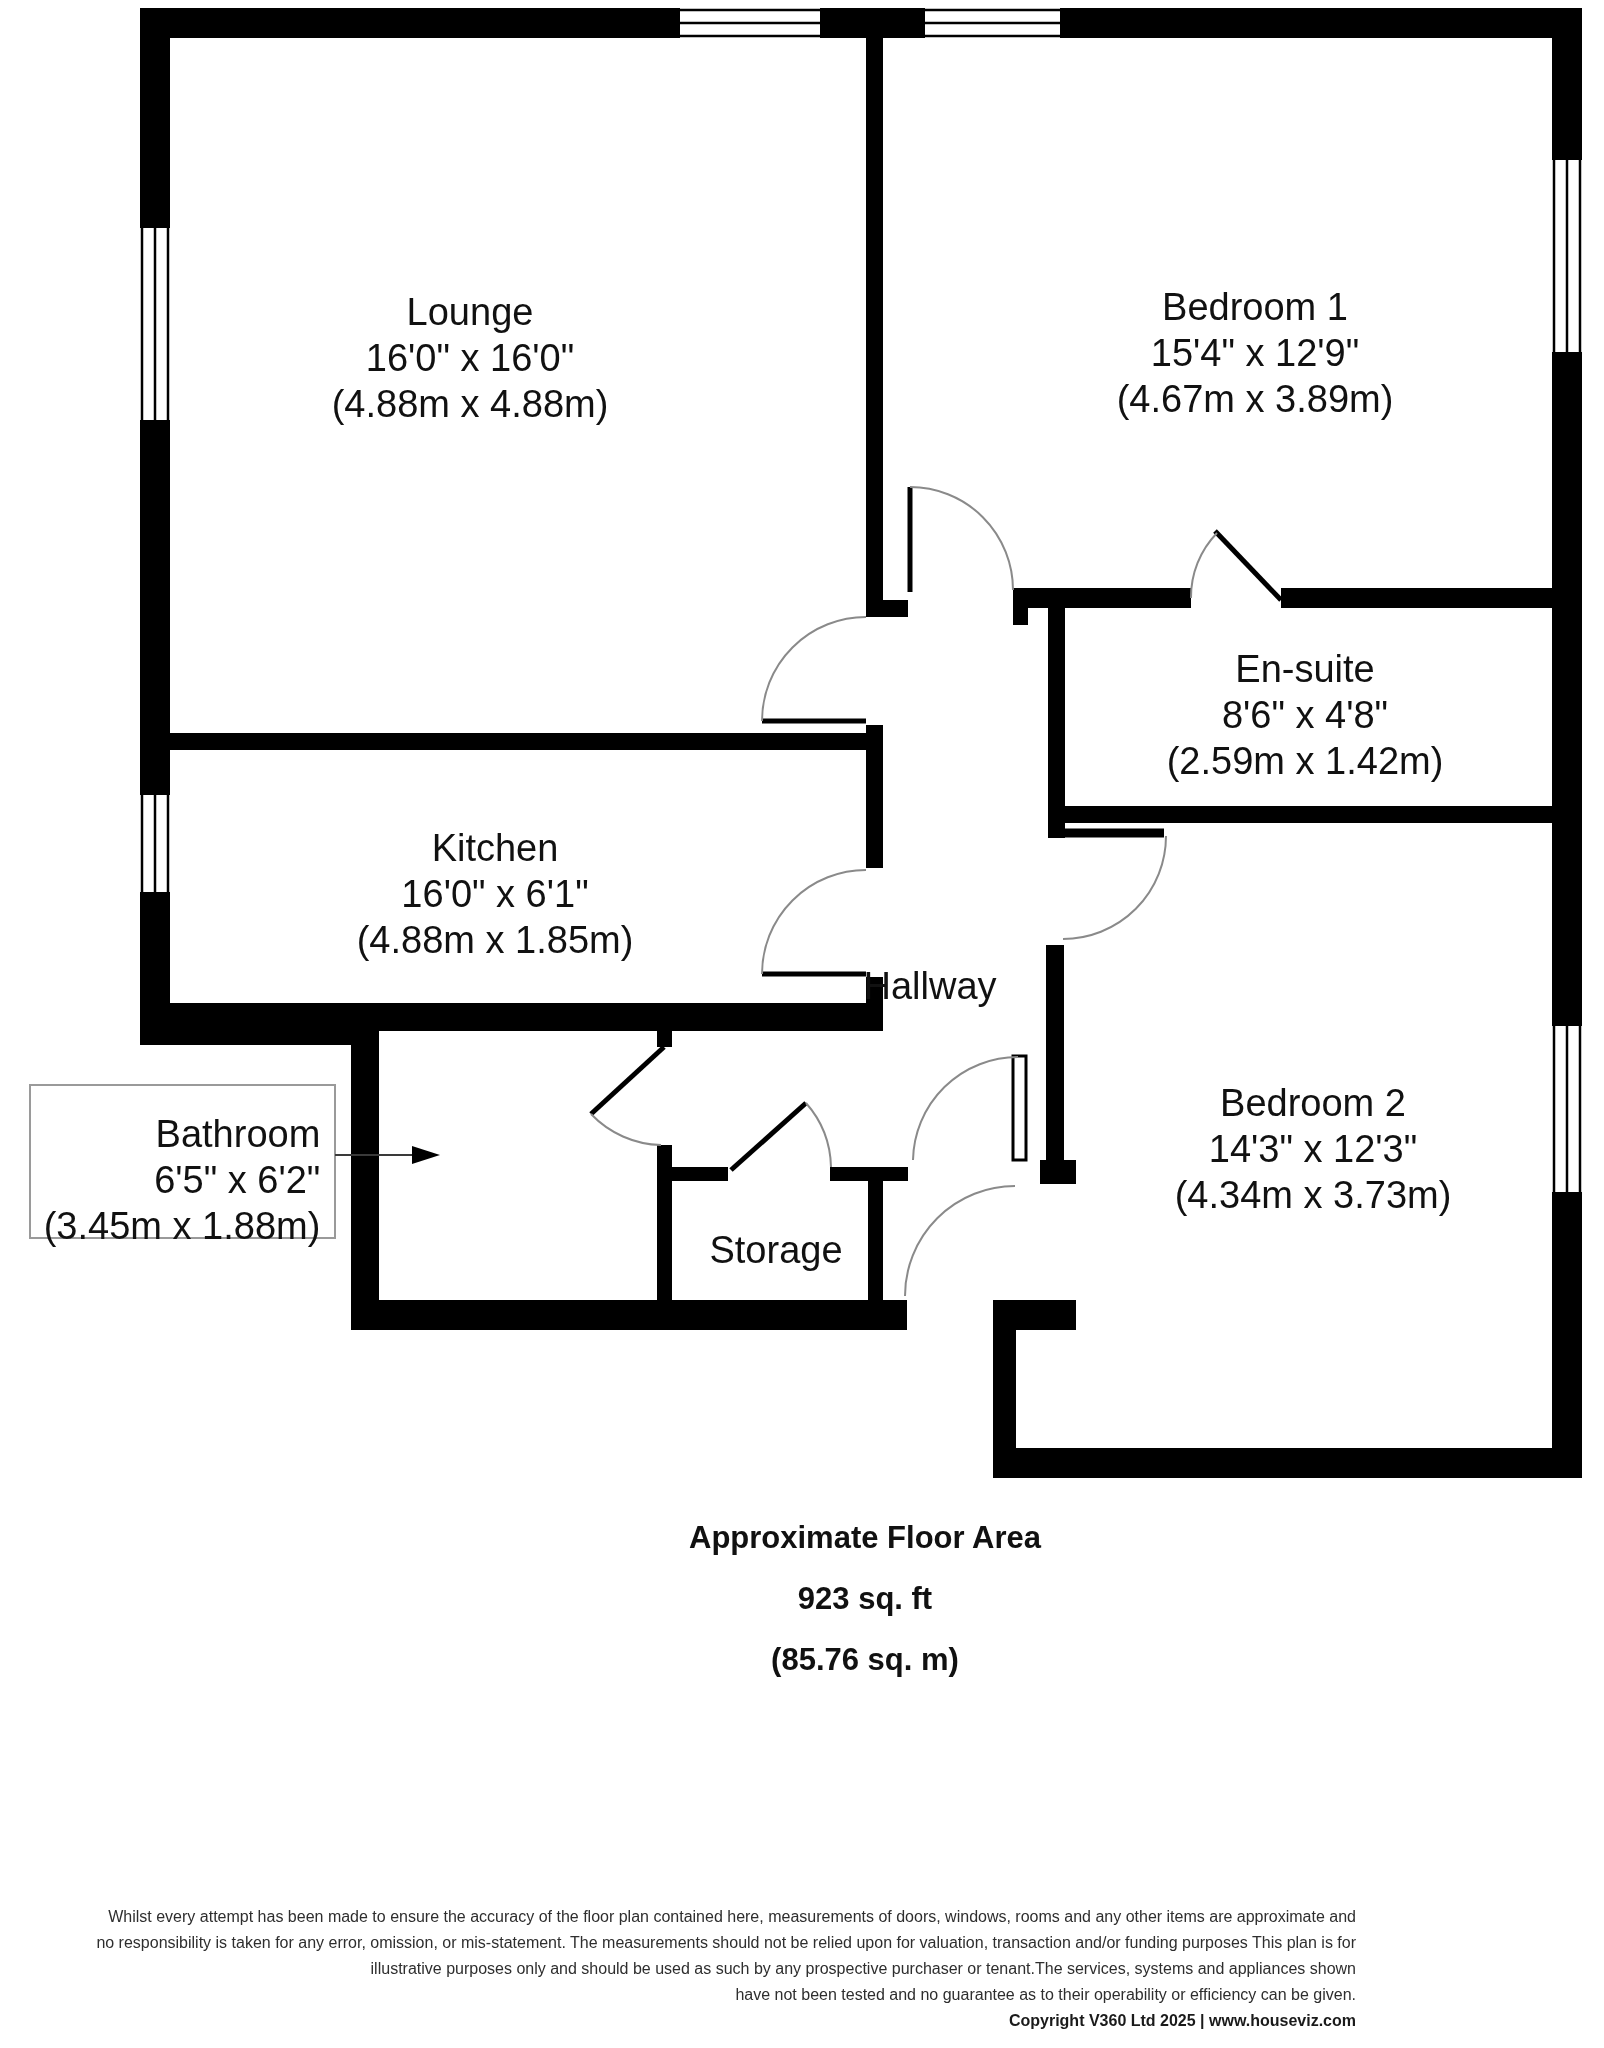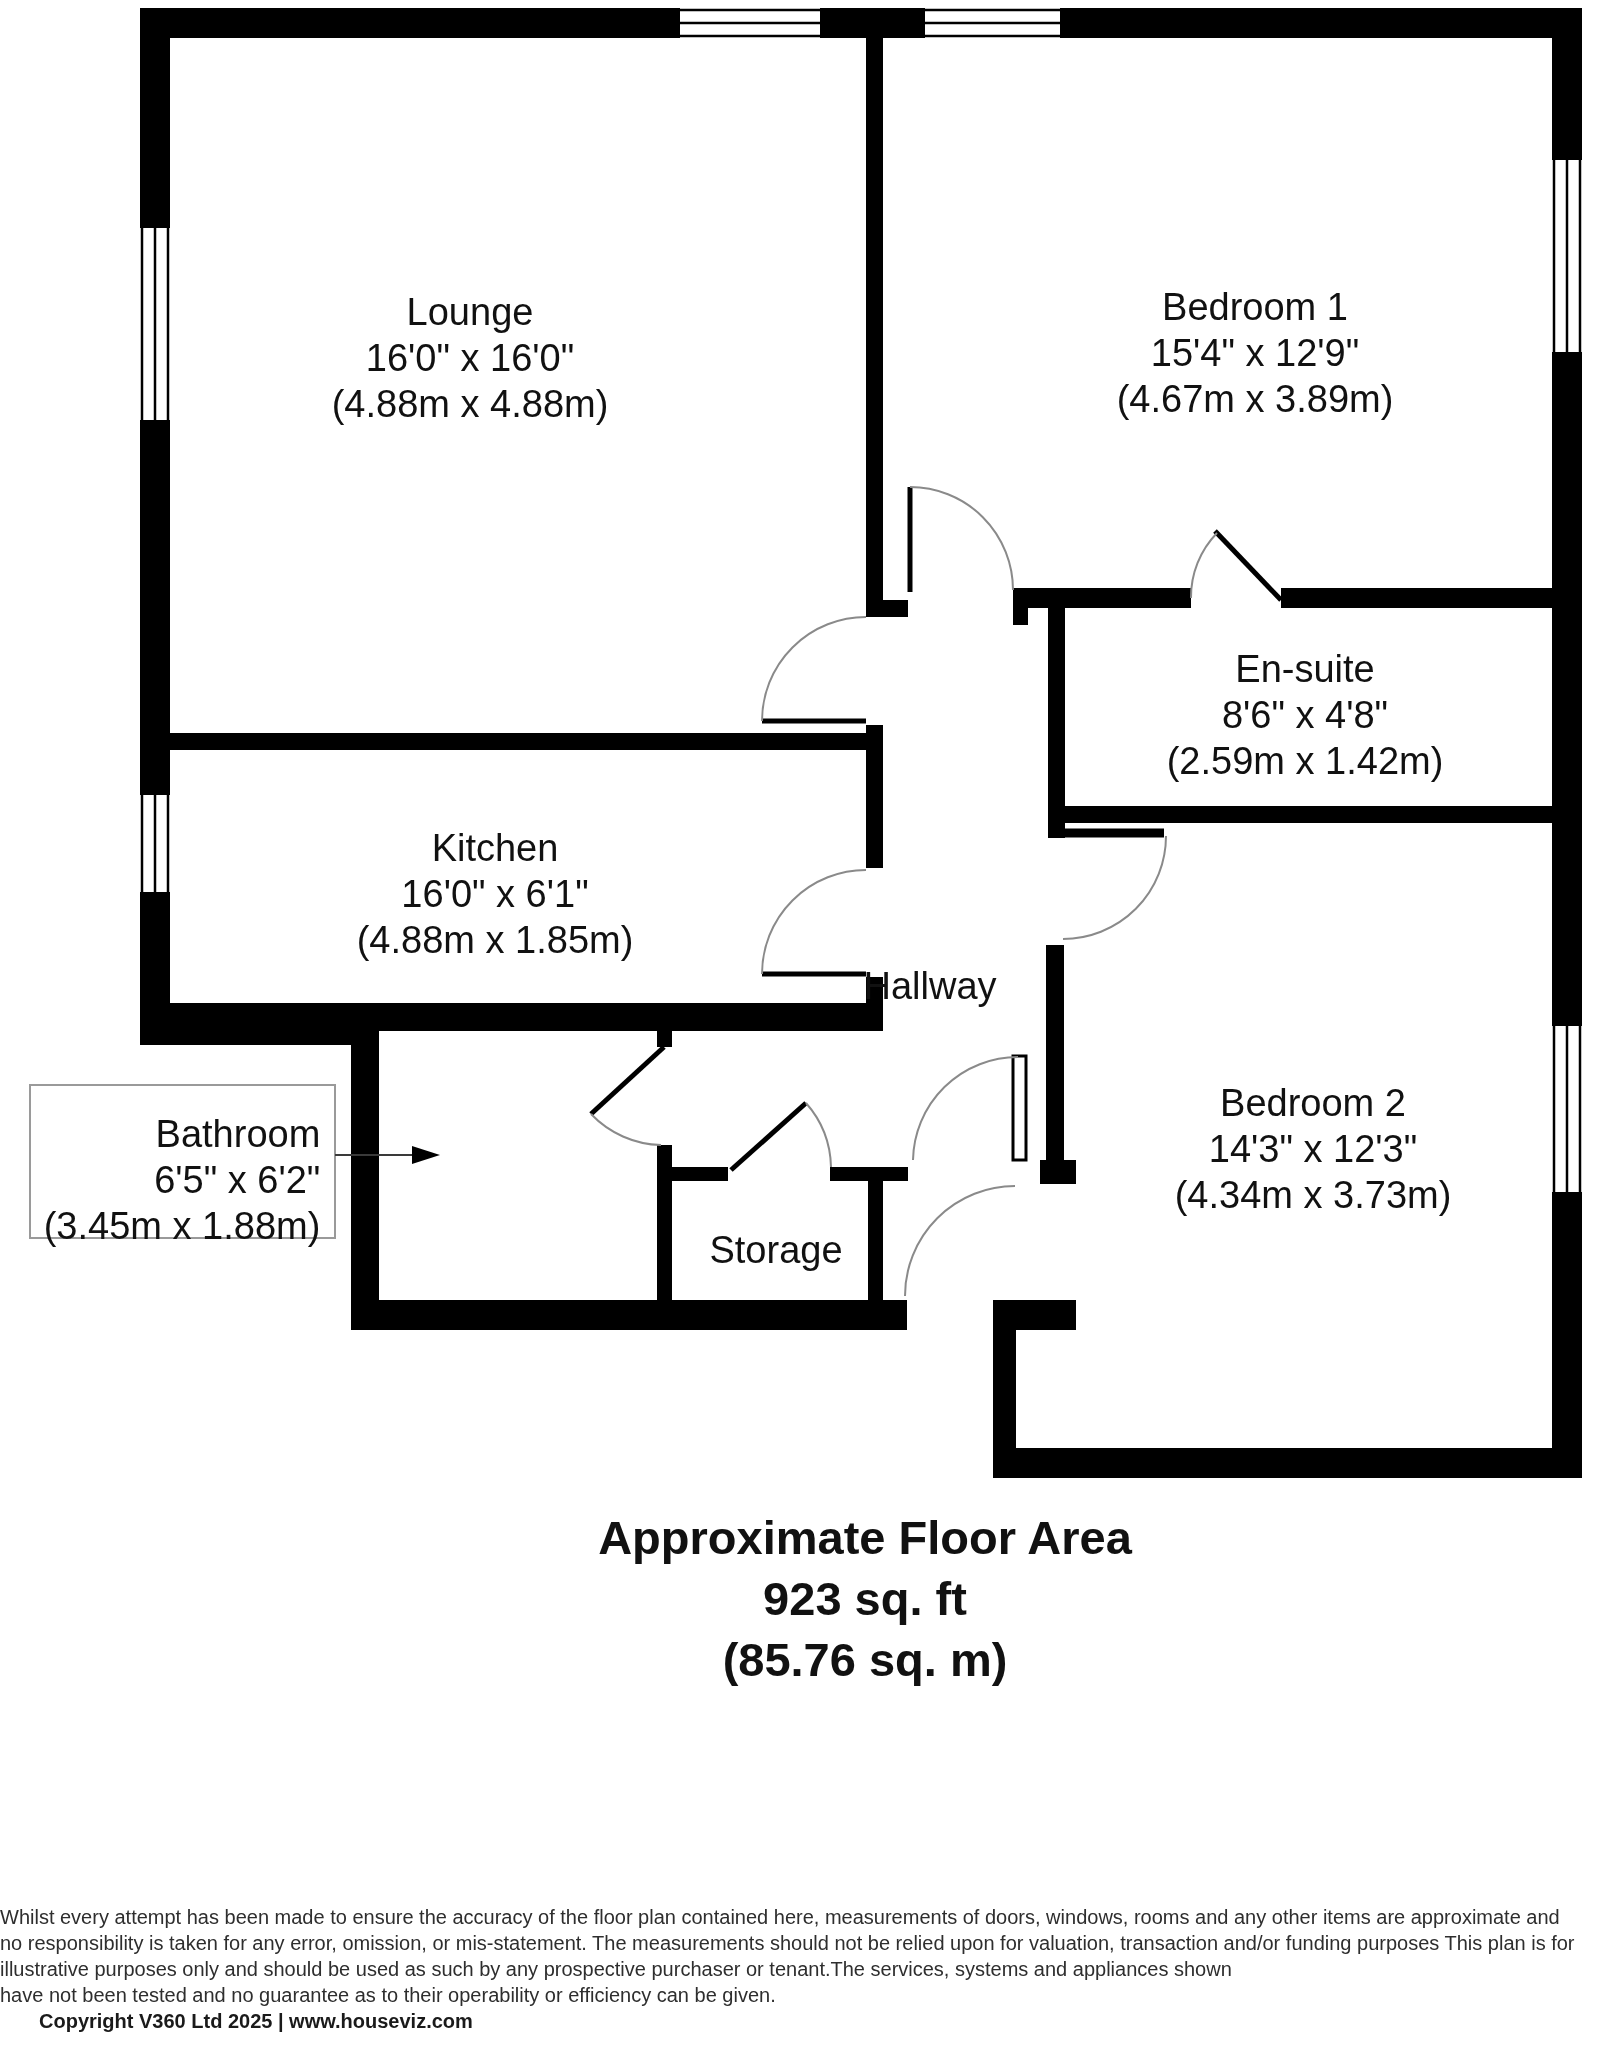--- a/index.html
+++ b/index.html
@@ -12,24 +12,24 @@
   .door-leaf-thick{stroke:#000;stroke-width:9;fill:none;}
   .door-arc{stroke:#8a8a8a;stroke-width:2;fill:none;}
   .leaf-rect{fill:#fff;stroke:#000;stroke-width:3;}
   .callout-box{fill:#fff;stroke:#9a9a9a;stroke-width:2;}
   .pointer-line{stroke:#3a3a3a;stroke-width:2;}
   .pointer-head{fill:#000;}
   .plan-label{position:absolute;transform:translateX(-50%);text-align:center;
       font-size:38px;line-height:46px;color:#111;white-space:nowrap;margin-top:18px;}
   .plan-label span{display:block;}
   .title-block{position:absolute;transform:translateX(-50%);text-align:center;
-      font-size:47px;line-height:61px;font-weight:bold;color:#111;white-space:nowrap;}
+      font-size:31px;line-height:61px;font-weight:bold;color:#111;white-space:nowrap;}
   .title-block span{display:block;}
-  .footer{position:absolute;left:0;top:1904px;width:1356px;text-align:left;
-      font-size:20px;line-height:26px;color:#2e2e2e;}
+  .footer{position:absolute;left:0;top:1904px;width:1356px;text-align:right;
+      font-size:16px;line-height:26px;color:#2e2e2e;}
   .footer div{white-space:nowrap;}
   .footer .copyright{font-weight:bold;color:#1a1a1a;margin-left:39px;}
 </style>
 </head>
 <body>
 
 <div class="page">
 
   <svg class="plan" width="1604" height="2048" viewBox="0 0 1604 2048">
 

